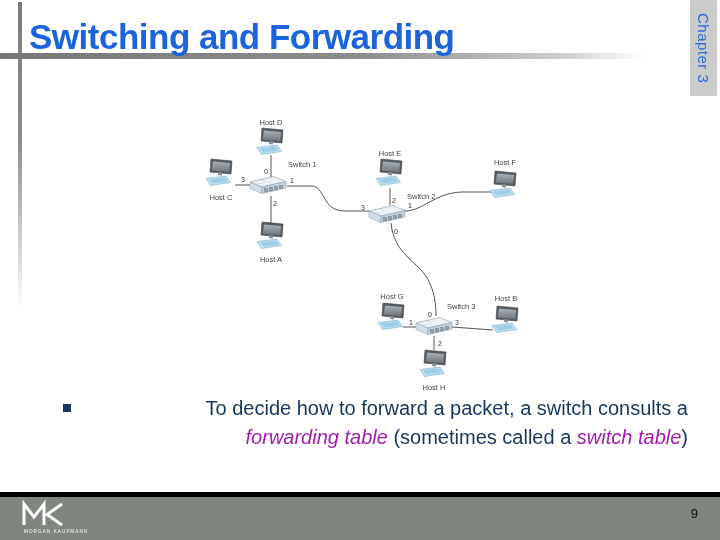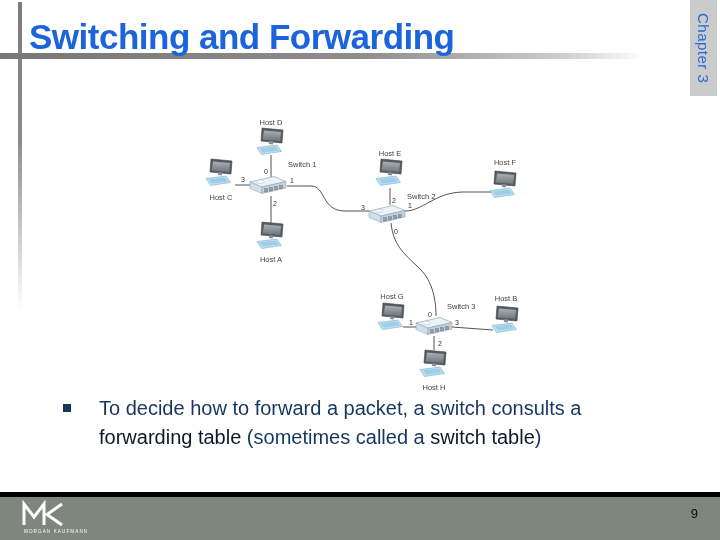--- a/index.html
+++ b/index.html
@@ -1,17 +1,17 @@
 <!DOCTYPE html>
 <html><head>
 <meta charset="utf-8">
 <style>
   html,body{margin:0;padding:0;background:#fff;}
   .slide{position:relative;width:720px;height:540px;background:#ffffff;overflow:hidden;
-         font-family:"Liberation Sans","DejaVu Sans",sans-serif;}
+         font-family:"Liberation Sans","DejaVu Sans",sans-serif;text-align:right;}
 
   
   .v-line{position:absolute;left:18px;top:2px;width:4px;height:308px;
           background:linear-gradient(to bottom,#7b7b7b 0%,#8c8c8c 45%,#d9d9d9 82%,rgba(255,255,255,0) 100%);}
   .h-line{position:absolute;left:0;top:53px;width:658px;height:6px;
           background:linear-gradient(to right,#777 0%,#8d8d8d 55%,#cfcfcf 86%,rgba(255,255,255,0) 98%);}
 
   .title{position:absolute;left:29px;top:17px;font-size:35px;font-weight:700;
          color:#1b64db;letter-spacing:-0.5px;white-space:nowrap;z-index:2;}
 
@@ -19,21 +19,21 @@
                display:flex;align-items:center;justify-content:center;}
   .chapter-tab span{writing-mode:vertical-rl;font-size:15px;color:#2e68d9;letter-spacing:0.5px;}
 
   .heading{position:absolute;left:62px;top:96px;font-size:19px;color:#1a4b9e;}
 
   .diagram{position:absolute;left:0;top:0;width:720px;height:540px;}
 
   .bullet-item{position:absolute;left:63px;top:394px;width:625px;}
   .bullet-square{position:absolute;left:0;top:10px;width:8px;height:8px;background:#17365d;}
   .bullet-text{margin-left:36px;font-size:20px;line-height:29px;color:#17365d;}
-  .bullet-text .em{color:#0f172a;}
+  .bullet-text .em{font-style:italic;color:#a21caf;}
 
   .footer-rule{position:absolute;left:0;top:492px;width:720px;height:5px;background:#000;}
   .footer-bar{position:absolute;left:0;top:497px;width:720px;height:43px;background:#7e867d;}
   .footer-logo{position:absolute;left:20px;top:2px;}
   .page-number{position:absolute;right:22px;top:9px;font-size:13px;color:#0d0d0d;}
 
   text{font-family:"Liberation Sans","DejaVu Sans",sans-serif;}
 </style>
 </head>
 <body>

